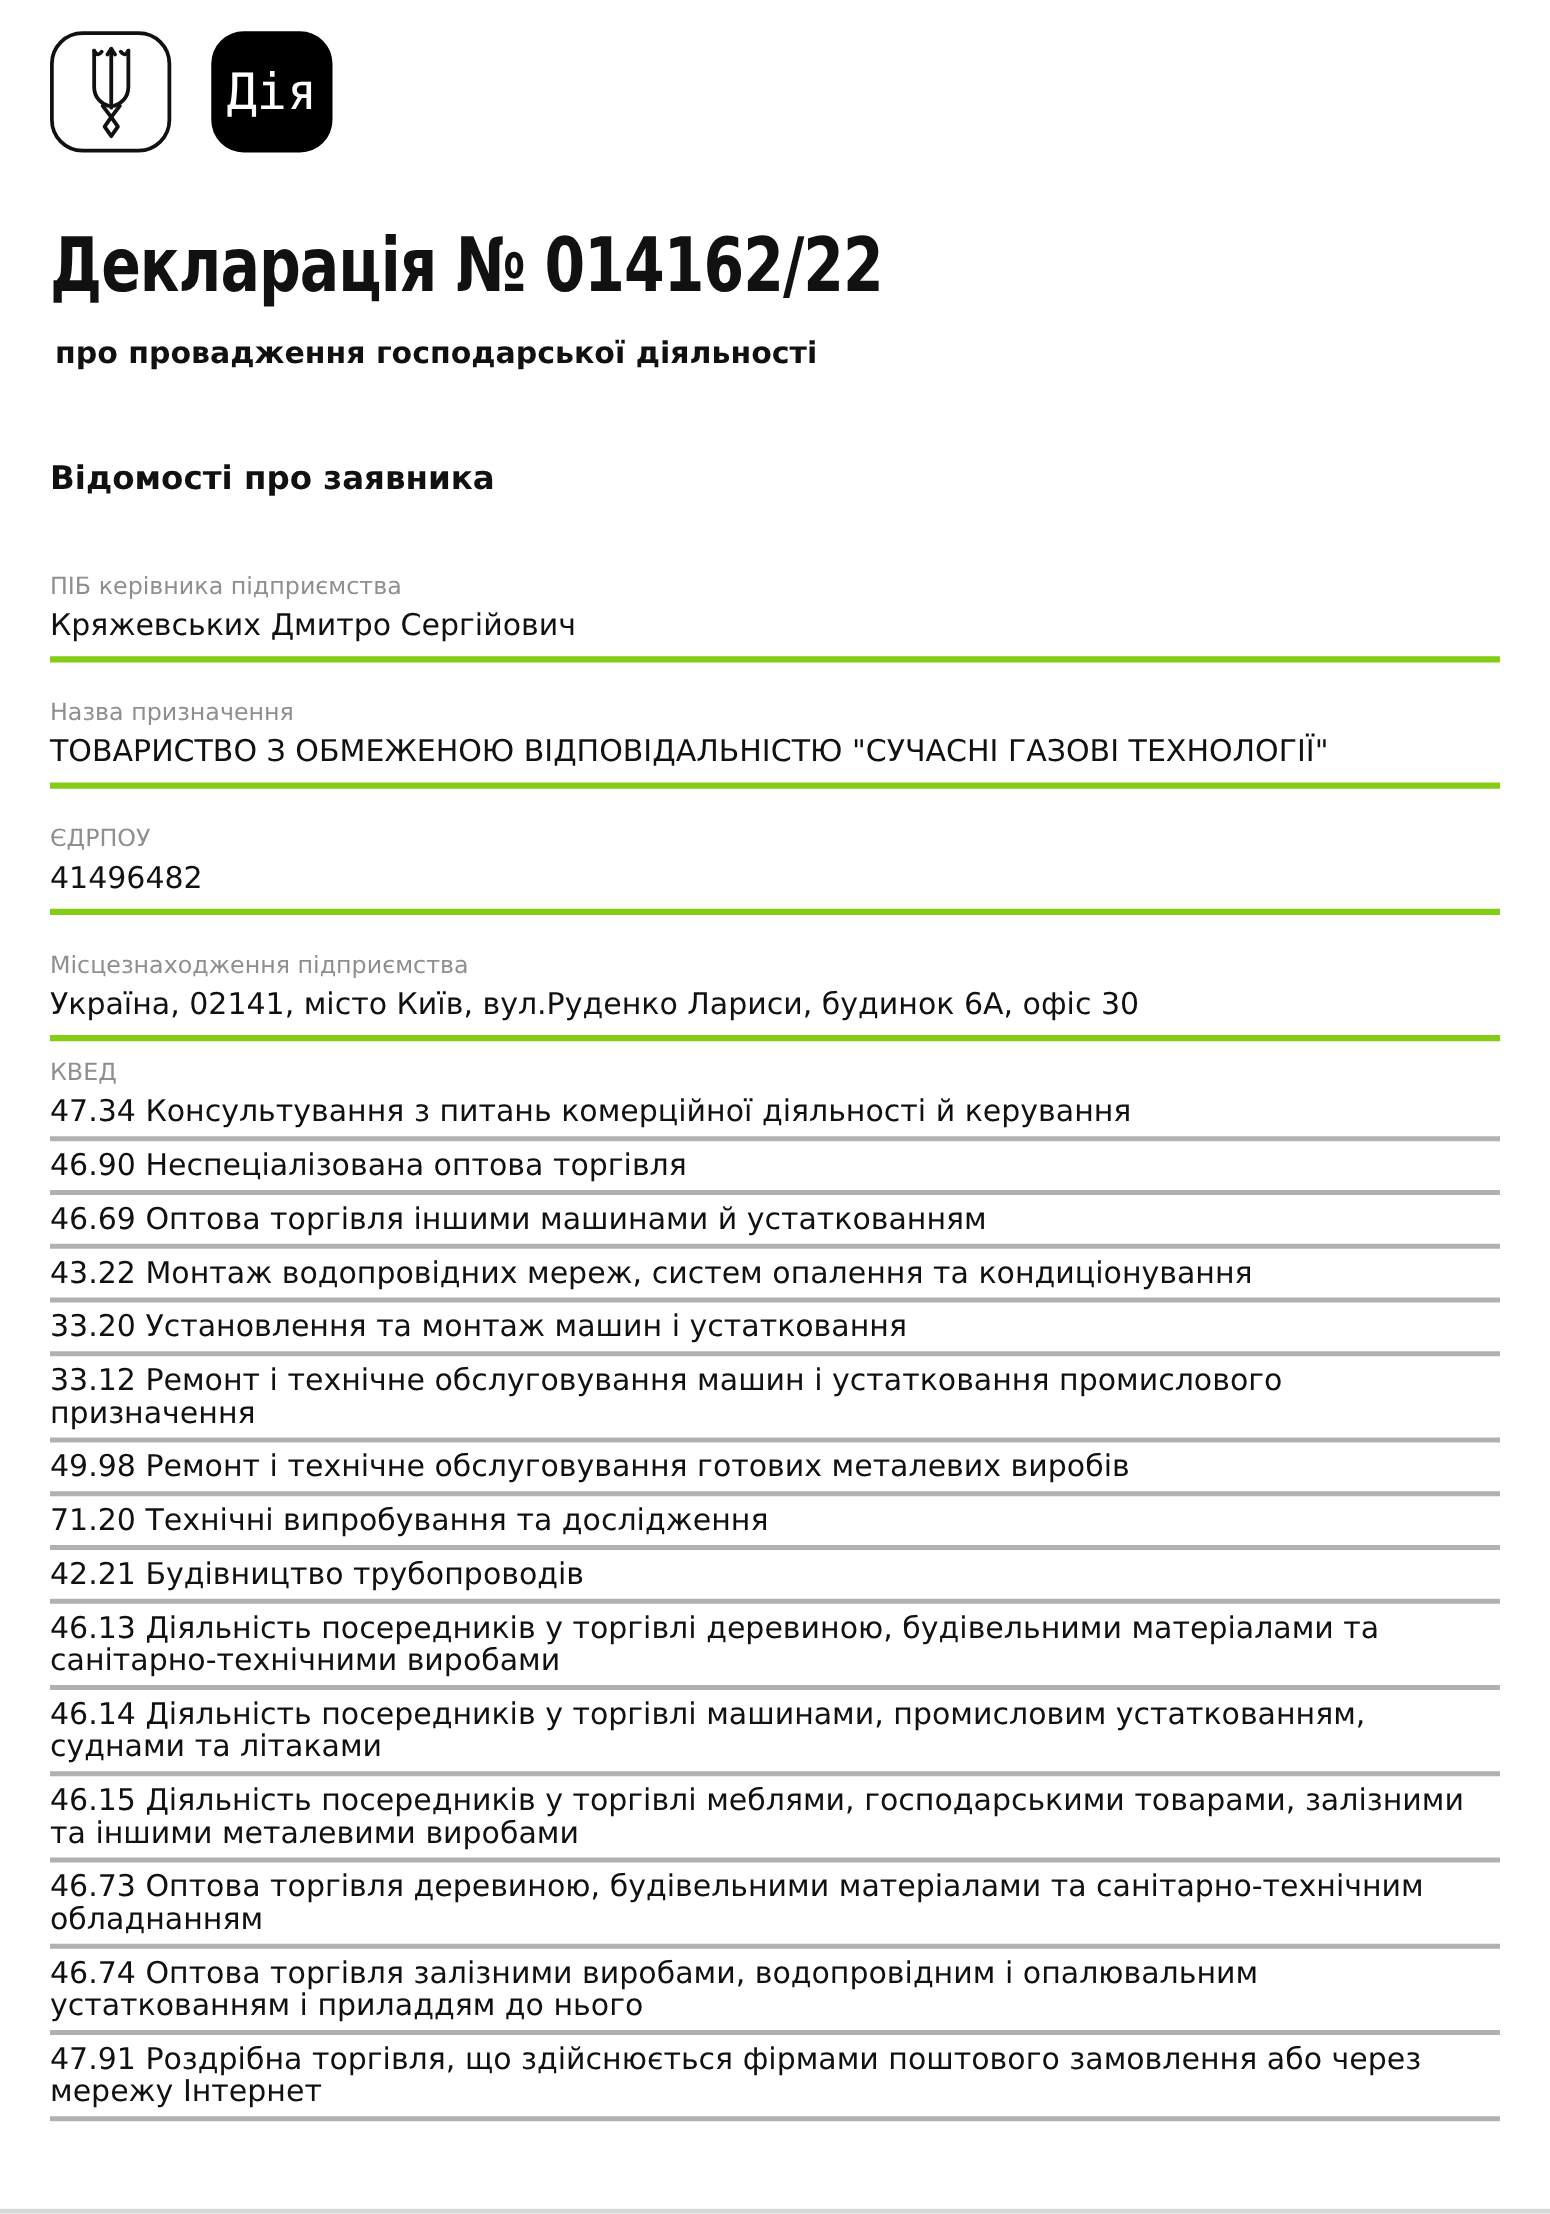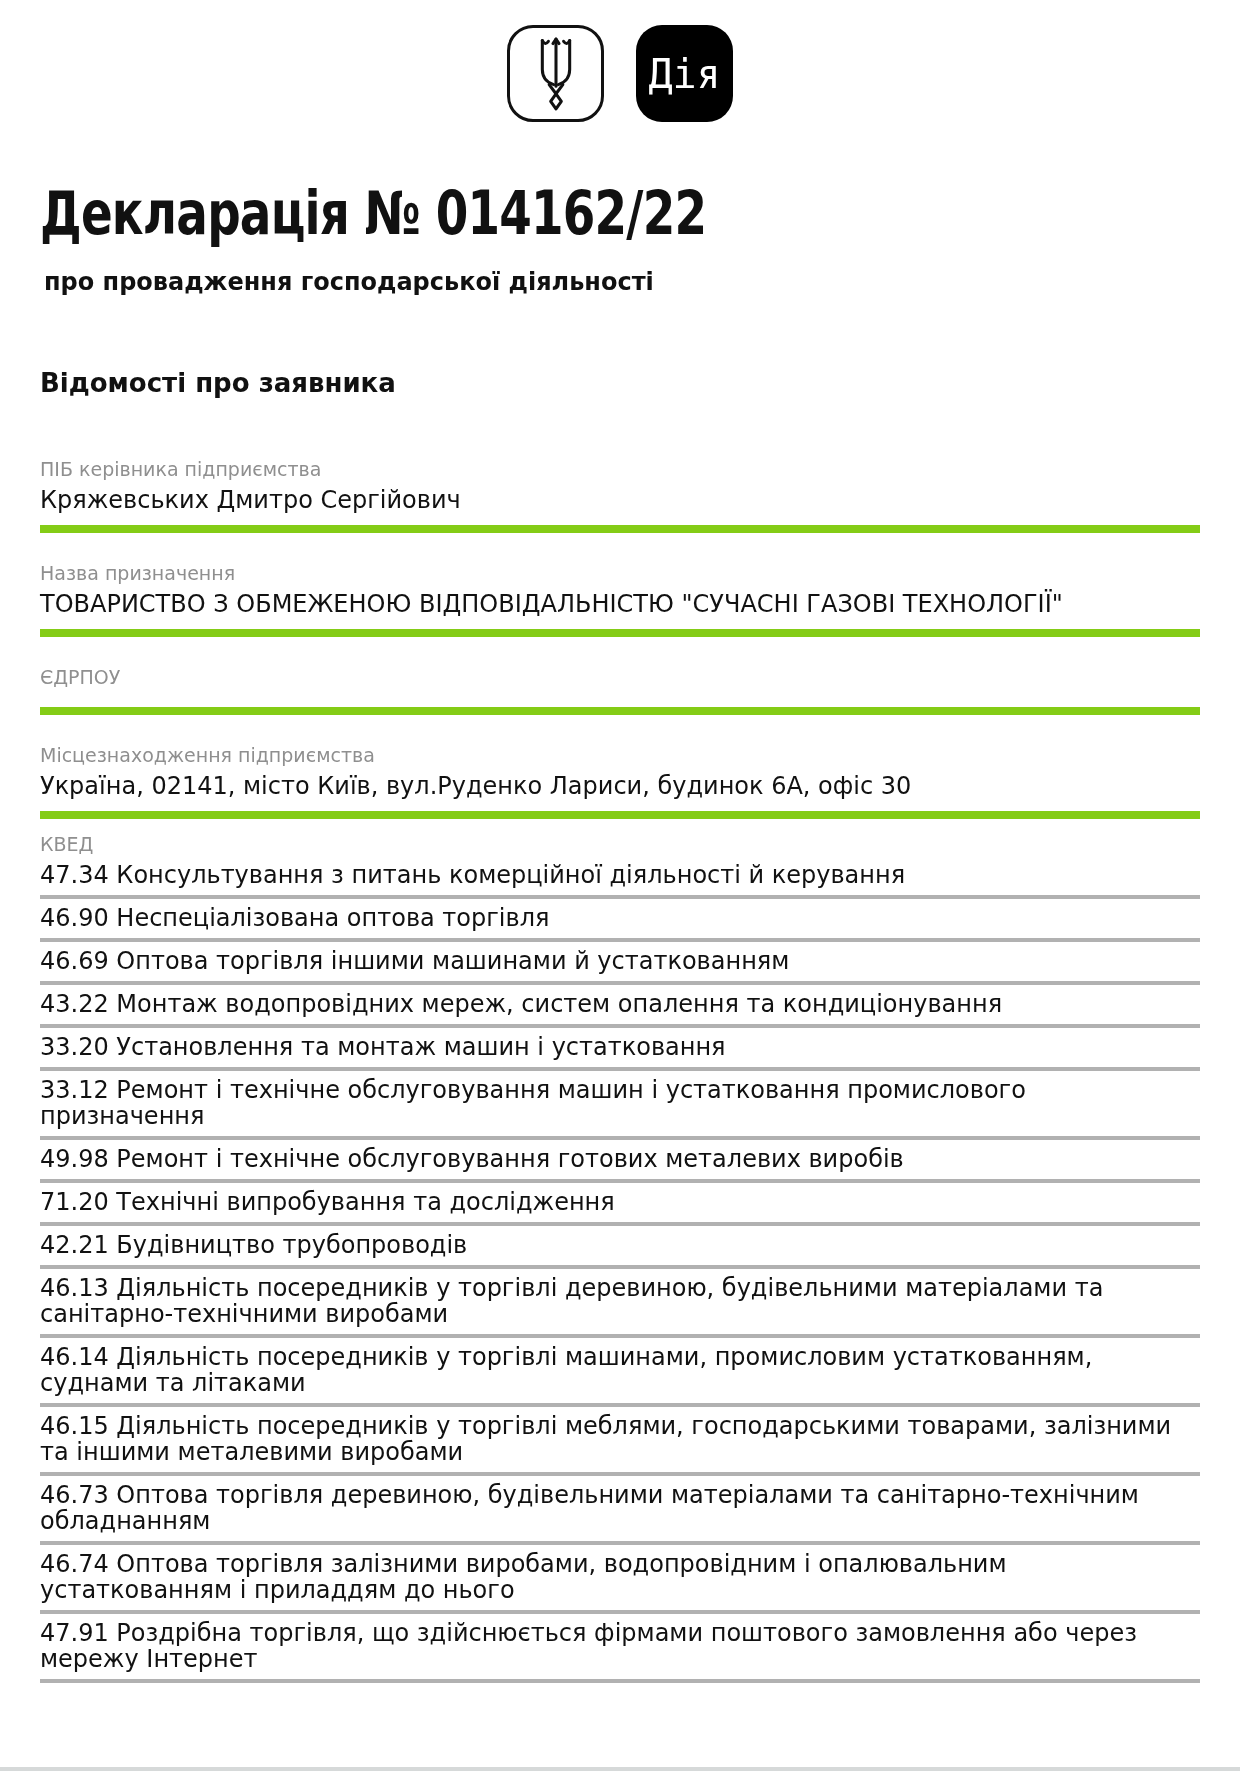--- a/index.html
+++ b/index.html
@@ -7,21 +7,21 @@
     width:1240px; height:1771px;
     background:#ffffff;
     color:#111111;
     font-family:"DejaVu Sans","Liberation Sans",sans-serif;
     position:relative;
     overflow:hidden;
   }
   .page { padding:25px 40px 0 40px; }
 
   
-  .logos { display:flex; gap:32px; height:97px;justify-content:center; }
+  .logos { display:flex; gap:32px; height:97px; }
   .logo-trident {
     width:97px; height:97px; box-sizing:border-box;
     border:3.5px solid #111; border-radius:26px;
     background:#fff; display:flex; align-items:center; justify-content:center;
   }
   .logo-diia {
     width:97px; height:97px; border-radius:26px;
     background:#000; color:#fff;
     display:flex; align-items:center; justify-content:center;
     font-family:"DejaVu Sans Mono","Liberation Mono",monospace;
@@ -29,21 +29,21 @@
   }
 
   
   h1.title { margin:62px 0 0 0; font-size:60px; line-height:58px; font-weight:700; }
   .title-inner { display:inline-block; transform:scaleX(0.78); transform-origin:0 50%; white-space:nowrap; letter-spacing:-1px; }
   .subtitle { margin:26px 0 0 4px; font-size:24px; line-height:28px; font-weight:700; }
   .section-heading { margin:72px 0 0 0; font-size:26px; line-height:31px; font-weight:700; }
 
   
   .fields { margin-top:59px; }
-  .field { margin-top:29px; padding-bottom:12px; border-bottom:8px solid #84cc16; }
+  .field { margin-top:29px; padding-bottom:12px; border-bottom:5px solid #84cc16; }
   .field-label { font-size:19px; line-height:23px; color:#8f8f8f; margin-bottom:6px; }
   .field-value { font-size:24px; line-height:26px; color:#111; }
 
   
   .kved { margin-top:14px; }
   .kved-label { font-size:19px; line-height:23px; color:#8f8f8f; }
   .kved-item {
     padding:6px 0 7px 0;
     border-bottom:4px solid #b1b1b1;
     font-size:24px; line-height:26px;
@@ -91,20 +91,21 @@
       <div class="field-value">Кряжевських Дмитро Сергійович</div>
     </div>
 
     <div class="field">
       <div class="field-label">Назва призначення</div>
       <div class="field-value">ТОВАРИСТВО З ОБМЕЖЕНОЮ ВІДПОВІДАЛЬНІСТЮ "СУЧАСНІ ГАЗОВІ ТЕХНОЛОГІЇ"</div>
     </div>
 
     <div class="field">
       <div class="field-label">ЄДРПОУ</div>
+      <div class="field-value">41496482</div>
     </div>
 
     <div class="field">
       <div class="field-label">Місцезнаходження підприємства</div>
       <div class="field-value">Україна, 02141, місто Київ, вул.Руденко Лариси, будинок 6А, офіс 30</div>
     </div>
   </div>
 
   <div class="kved">
     <div class="kved-label">КВЕД</div>

